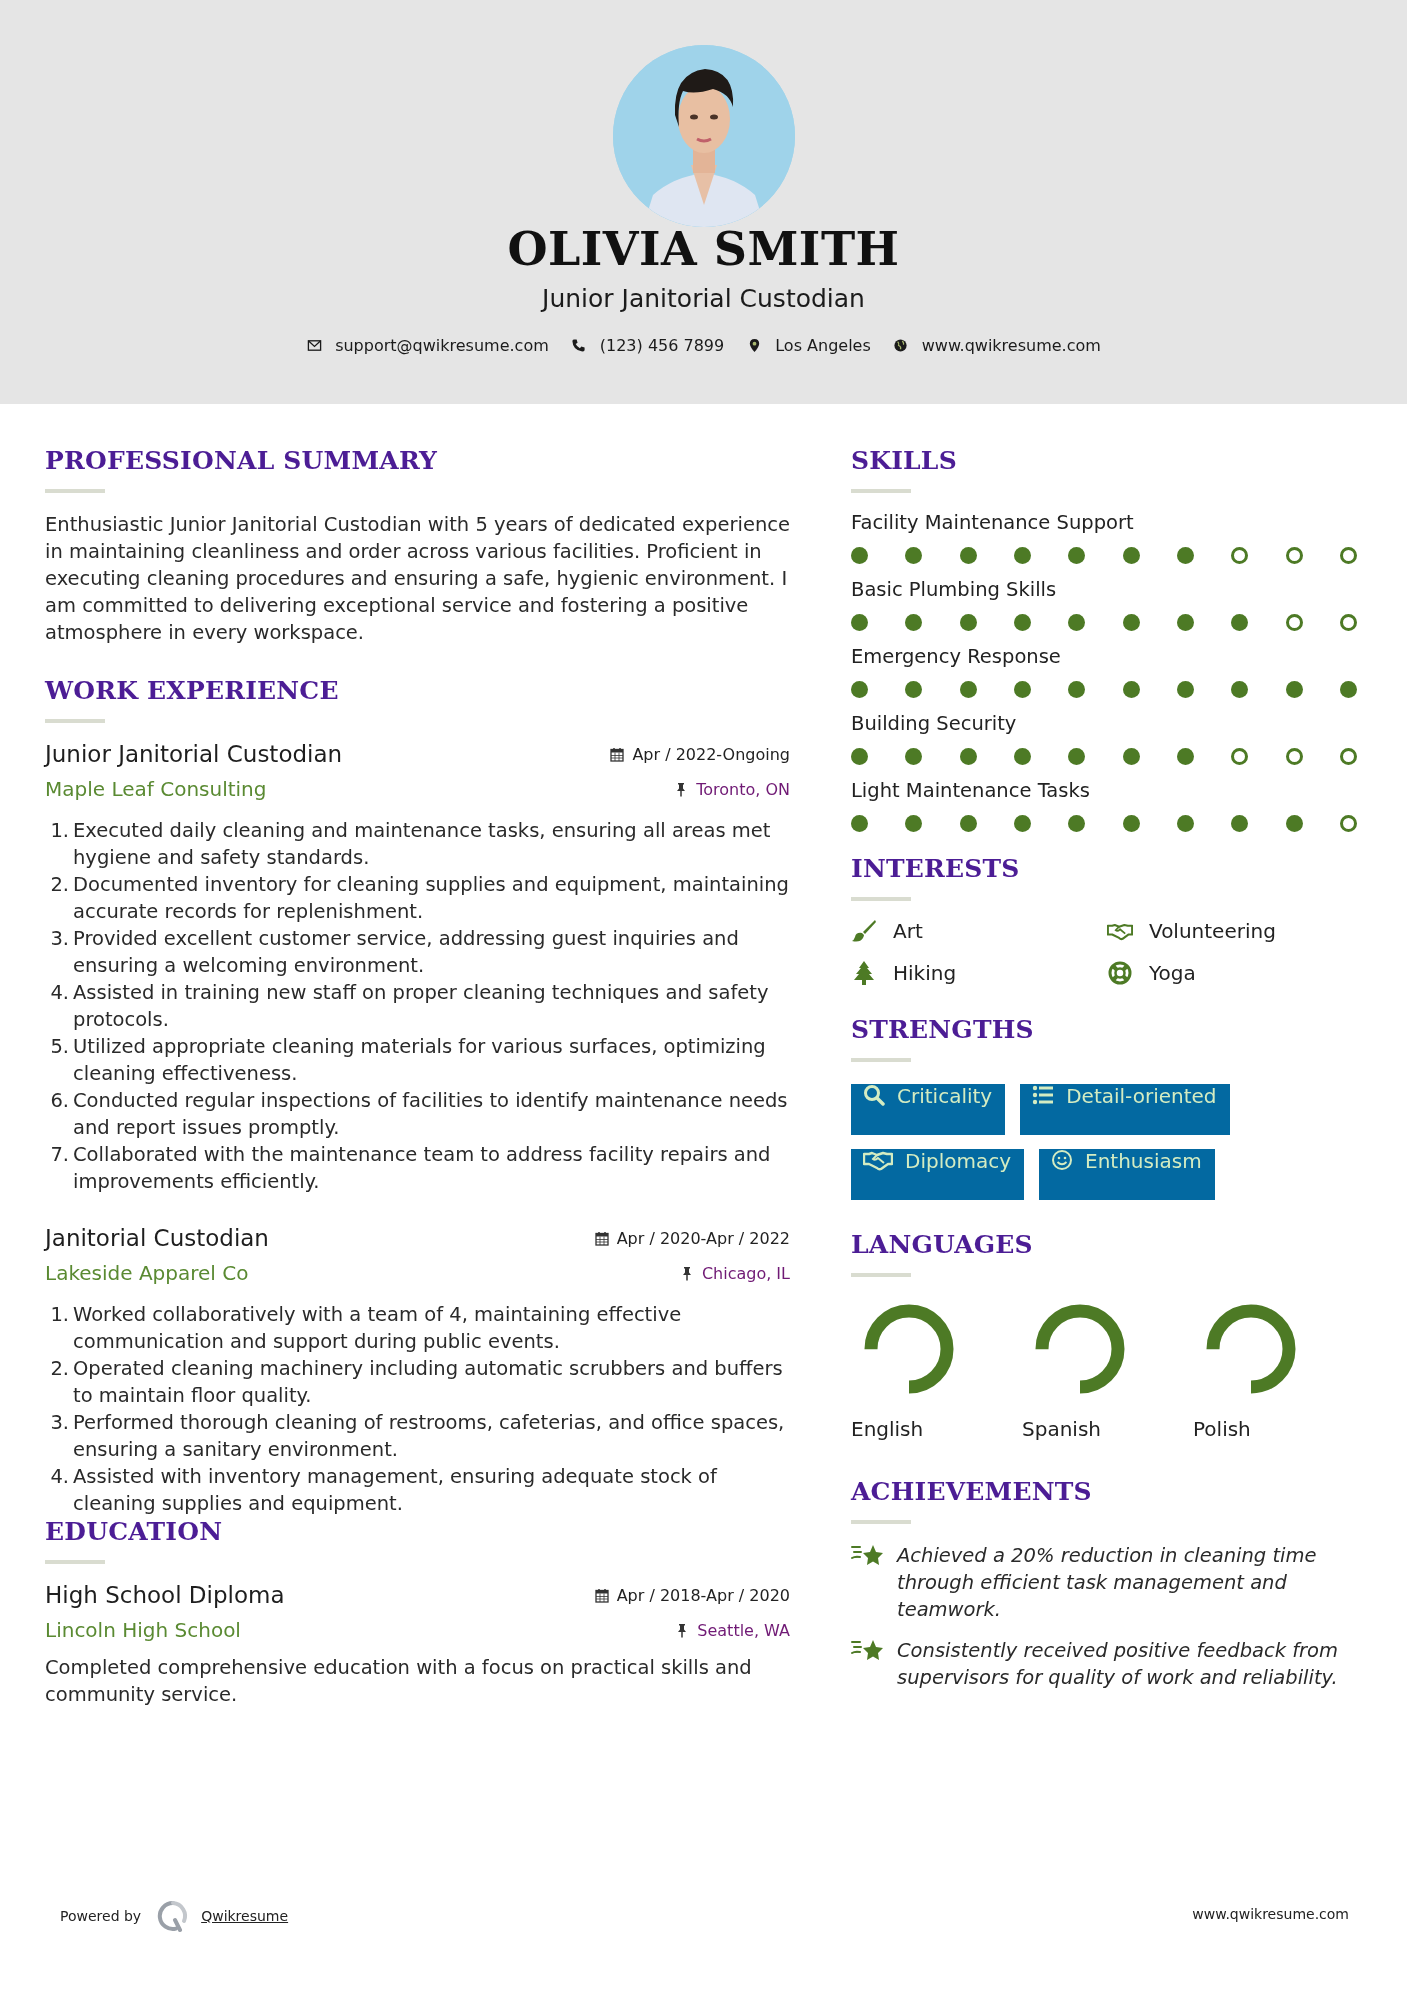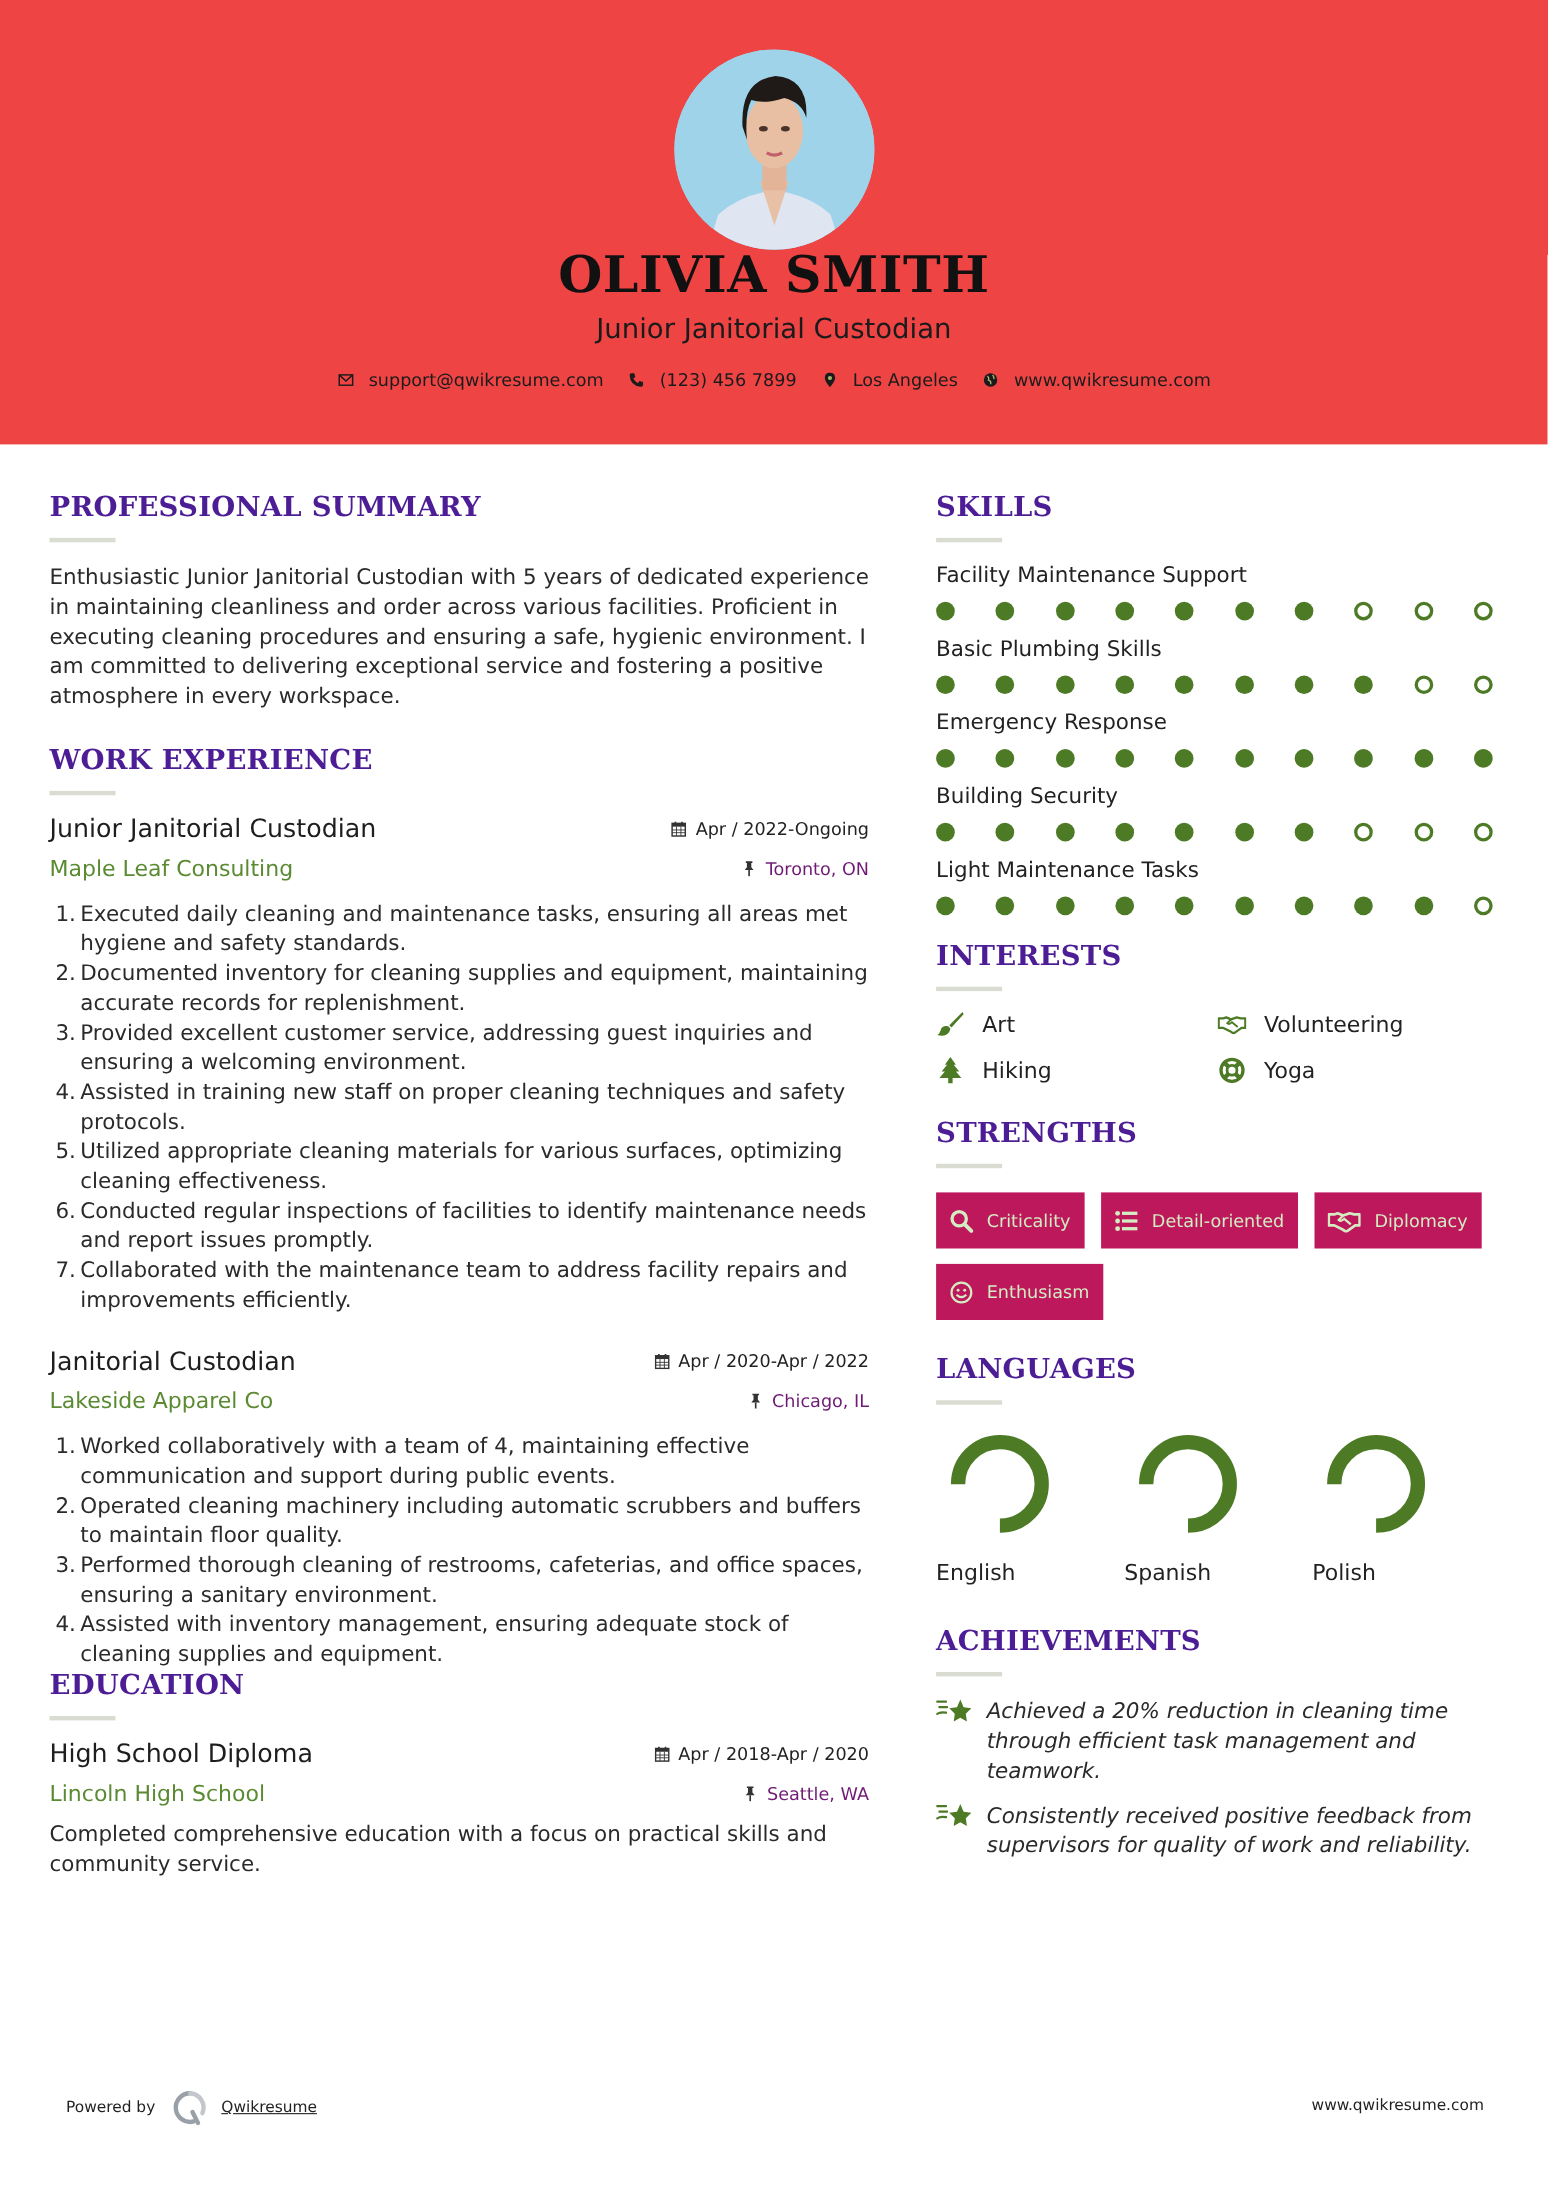--- a/index.html
+++ b/index.html
@@ -1,19 +1,19 @@
 <!DOCTYPE html>
 <html><head>
 <meta charset="utf-8">
 <style>
   * { box-sizing: border-box; margin: 0; padding: 0; }
   html, body { width: 1407px; height: 1990px; background: #ffffff; }
   body { font-family: "DejaVu Sans", sans-serif; color: #222; position: relative; overflow: hidden; }
 
-  .header { position: absolute; left: 0; top: 0; width: 1407px; height: 404px; background: #ef4444; }
+  .header { position: absolute; left: 0; top: 0; width: 1407px; height: 404px; background: #e5e5e5; }
   .photo { position: absolute; left: 613px; top: 45px; width: 182px; height: 182px; border-radius: 50%; background: #9fd3ea; overflow: hidden; }
   .photo svg { width: 100%; height: 100%; display: block; }
   .name { position: absolute; left: 0; width: 1407px; top: 222px; text-align: center; font-family: "DejaVu Serif", serif; font-weight: bold; font-size: 46px; color: #111; letter-spacing: 0.5px; }
   .title { position: absolute; left: 0; width: 1407px; top: 284px; text-align: center; font-size: 25px; color: #1b1b1b; }
   .contacts { position: absolute; left: 0; width: 1407px; top: 336px; display: flex; justify-content: center; align-items: center; font-size: 16px; color: #1b1b1b; }
   .contact { display: flex; align-items: center; margin: 0 11px; }
   .contact .ic { width: 16px; height: 16px; margin-right: 13px; display: inline-flex; align-items: center; justify-content: center; }
   .contact .ic svg { width: 15px; height: 15px; }
 
   .col-left { position: absolute; left: 45px; top: 446px; width: 745px; }
@@ -41,21 +41,21 @@
   .dots { display: flex; justify-content: space-between; width: 506px; margin-top: 13px; margin-bottom: 14px; }
   .dot { width: 17px; height: 17px; border-radius: 50%; }
   .dot.on { background: #4d7a25; }
   .dot.off { background: #fff; border: 3px solid #4d7a25; }
 
   .interests { display: grid; grid-template-columns: 256px 256px; row-gap: 18px; margin-bottom: 30px; }
   .interest { display: flex; align-items: center; font-size: 20px; color: #222; }
   .interest svg { width: 26px; height: 24px; margin-right: 16px; }
 
   .strengths { display: flex; flex-wrap: wrap; gap: 14px 15px; width: 520px; margin-bottom: 30px; }
-  .tag { background: #be185d; color: #d4ecc2; font-size: 16px; height: 51px; display: flex; align-items: center; padding: 0 13px 0 12px; }
+  .tag { background: #0369a1; color: #d4ecc2; font-size: 20px; height: 51px; display: flex; padding: 0 13px 0 12px; }
   .tag svg { width: 22px; height: 22px; margin-right: 12px; }
 
   .langs { display: flex; margin-bottom: 36px; }
   .lang { width: 171px; display: flex; flex-direction: column; align-items: flex-start; }
   .lang svg { width: 100px; height: 100px; margin-left: 8px; }
   .lang-name { font-size: 20px; color: #222; margin-top: 18px; width: 120px; text-align: left; }
 
   .ach { display: flex; margin-bottom: 14px; }
   .ach svg { width: 34px; height: 28px; flex-shrink: 0; margin-right: 12px; margin-top: 0px; }
   .ach-text { font-size: 19.5px; line-height: 27px; color: #2a2a2a; width: 460px; font-style: italic; }

